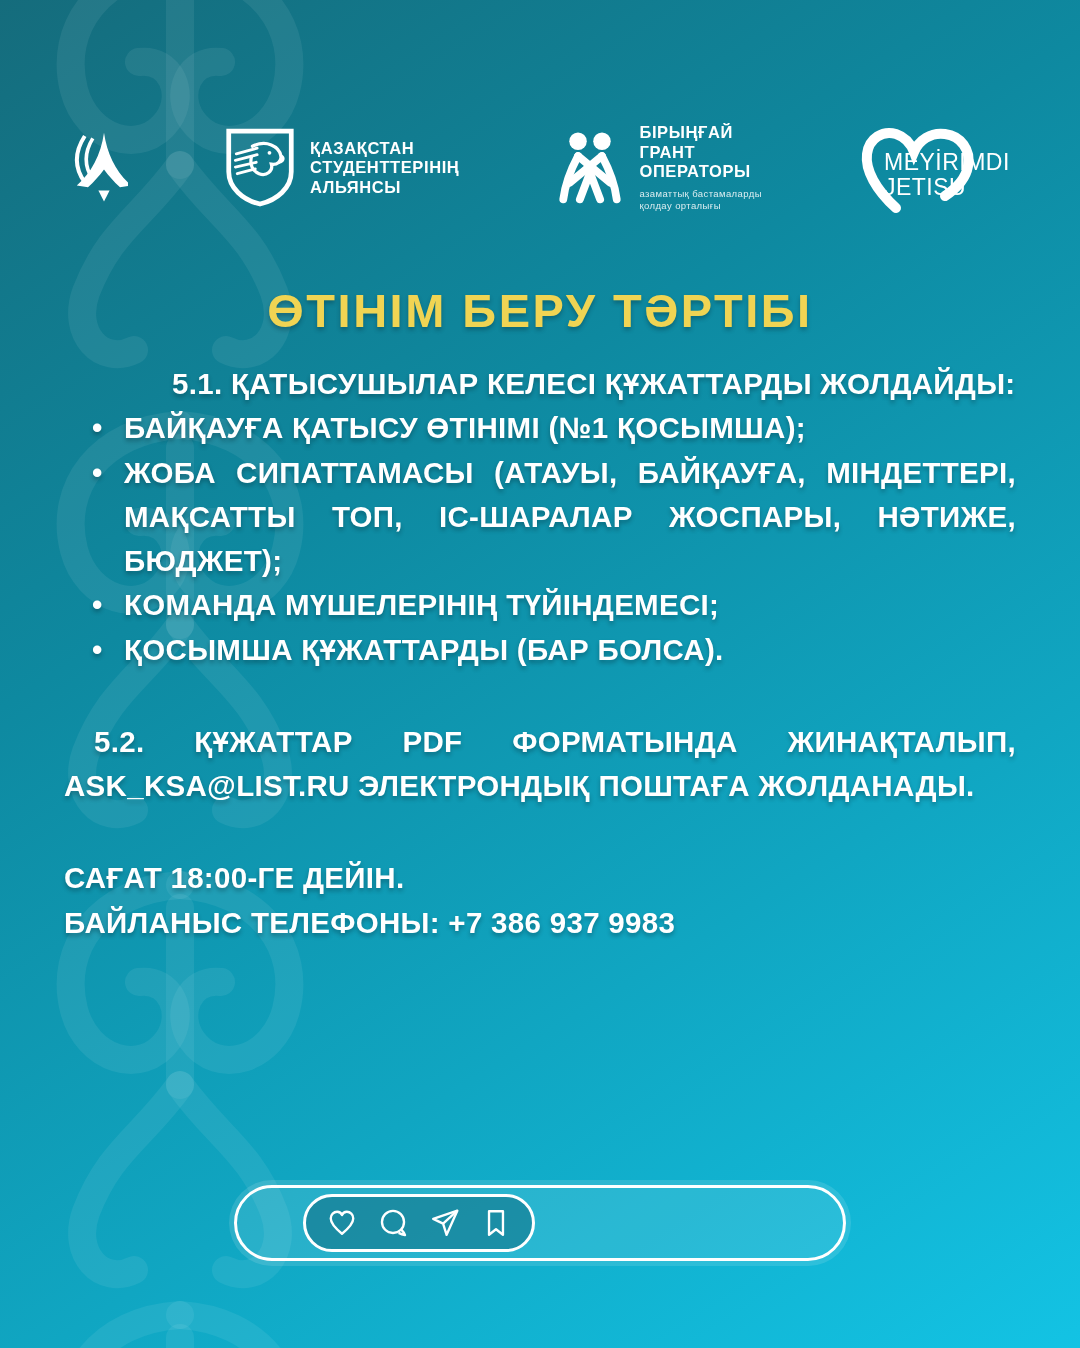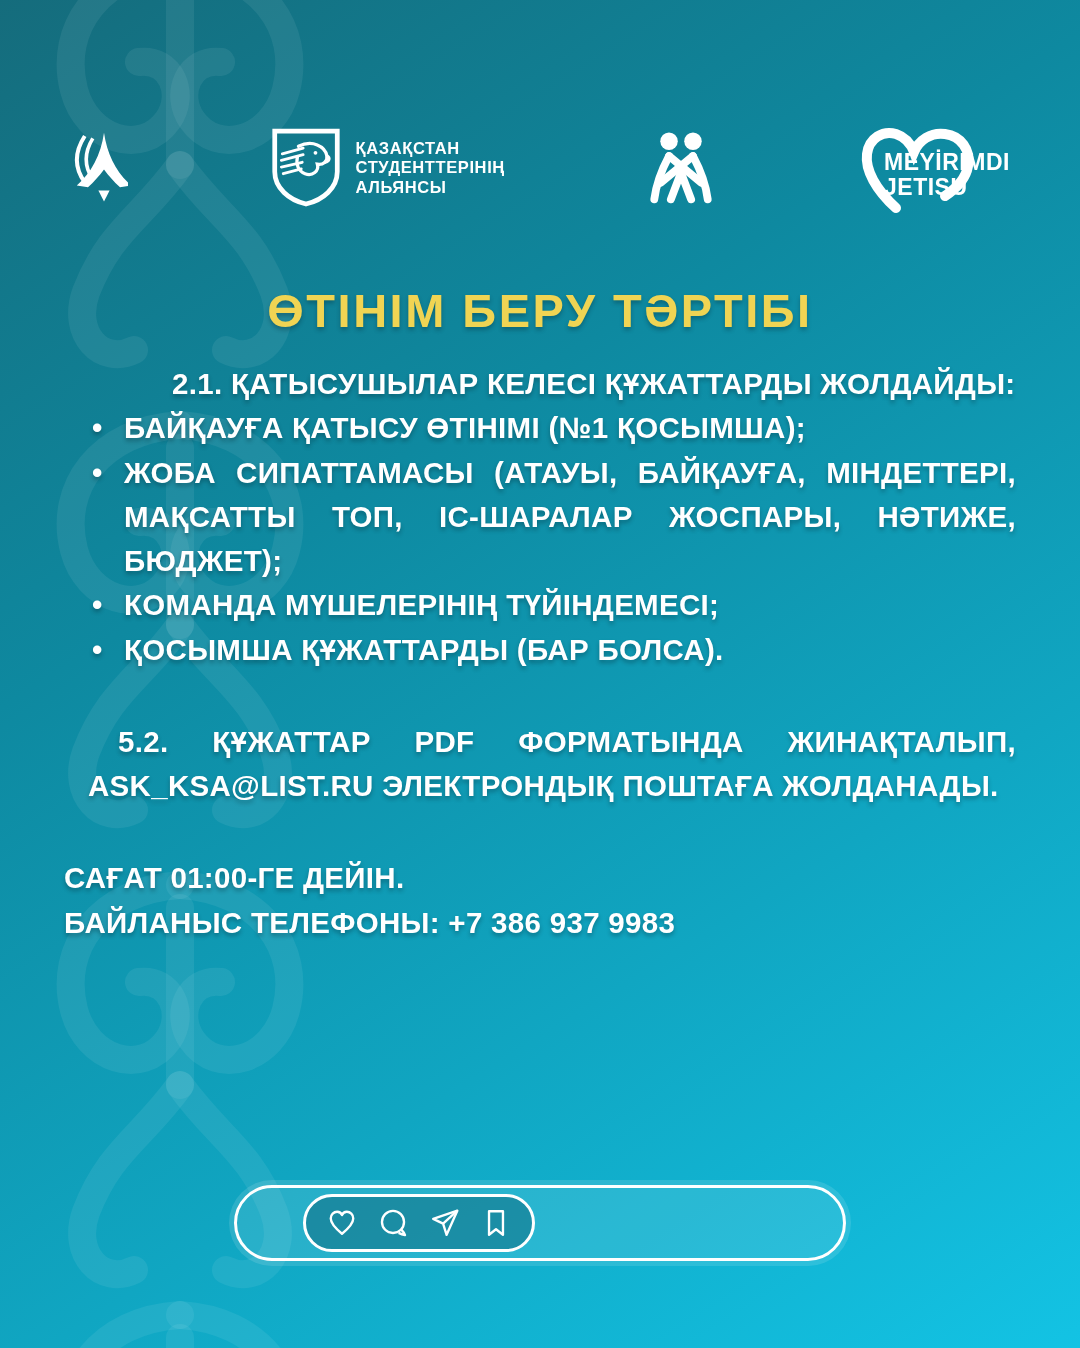--- a/index.html
+++ b/index.html
@@ -13,36 +13,36 @@
   
   .logo-row{position:absolute;top:118px;left:0;width:1080px;padding:0 64px;box-sizing:border-box;
     display:flex;justify-content:space-between;align-items:center;height:100px;}
   .logo{display:flex;align-items:center;gap:14px;}
   .logo-text{font-weight:700;line-height:1.16;letter-spacing:0.6px;text-transform:uppercase;}
   .logo1-text{font-family:"Liberation Serif",serif;font-size:24px;letter-spacing:2px;line-height:1.2;}
   .logo2-text,.logo3-text{font-size:16.5px;}
   .logo3-sub{font-size:9.5px;font-weight:400;letter-spacing:0.4px;opacity:0.85;margin-top:7px;line-height:1.3;text-transform:lowercase;}
   .logo4{position:relative;width:158px;height:96px;}
   .logo4 svg{position:absolute;left:0;top:0;}
-  .logo4-text{position:absolute;left:26px;top:30px;font-weight:700;font-size:23px;letter-spacing:0.5px;line-height:1.08;}
+  .logo4-text{position:absolute;left:26px;top:30px;font-weight:400;font-size:23px;letter-spacing:0.5px;line-height:1.08;}
   
   .title{
     position:absolute;top:252px;left:0;width:1080px;text-align:center;
     font-size:47px;font-weight:800;letter-spacing:2.5px;color:#f0d453;
     text-shadow:0 3px 4px rgba(0,25,35,0.30);
   }
   
   .content{
     position:absolute;top:362px;left:64px;width:952px;
     font-size:29.5px;font-weight:700;line-height:1.5;letter-spacing:0.3px;
     text-shadow:0 3px 4px rgba(0,25,35,0.32);
   }
   .para{margin:0;text-align:justify;}
   .indent-lg{text-indent:108px;}
-  .indent-sm{text-indent:30px;margin-left:24px;}
+  .indent-sm{text-indent:30px;}
   .indent-md{text-indent:40px;}
   .bullet-row{display:flex;}
   .bullet-marker{width:60px;padding-left:28px;box-sizing:border-box;flex:none;}
   .bullet-text{flex:1;text-align:justify;}
   .mt{margin-top:48px;}
   .left{text-align:left;}
   .s53-line1{text-indent:12px;}
   
   .footer-pill{
     position:absolute;top:1185px;left:50%;transform:translateX(-50%);
@@ -120,39 +120,50 @@
         <circle cx="51" cy="11" r="9.5" fill="#ffffff"></circle>
         <g stroke="#ffffff" stroke-width="8.5" stroke-linecap="round" fill="none">
           <path d="M25,27 C17,42 11,58 9,74"></path>
           <path d="M51,27 C59,42 65,58 67,74"></path>
           <path d="M25,27 L60,56"></path>
           <path d="M51,27 L16,56"></path>
           <path d="M38,45 L27,74"></path>
           <path d="M38,45 L49,74"></path>
         </g>
       </svg>
+      <div>
+        <div class="logo-text logo3-text">
+          <div>БІРЫҢҒАЙ</div>
+          <div>ГРАНТ</div>
+          <div>ОПЕРАТОРЫ</div>
+        </div>
+        <div class="logo3-sub">
+          <div>азаматтық бастамаларды</div>
+          <div>қолдау орталығы</div>
+        </div>
+      </div>
     </div>
 
     <div class="logo4">
       <svg width="158" height="96" viewBox="0 0 158 96">
         <path d="M38,88 C18,70 7,50 9,34 C11,18 25,10 38,14 C47,17 53,24 56,32 C61,20 73,12 87,14 C103,16 113,30 110,46 C108,58 99,68 87,76" fill="none" stroke="#ffffff" stroke-width="10" stroke-linecap="round"></path>
       </svg>
       <div class="logo4-text">
         <div>MEYİRIMDI</div>
         <div>JETISU</div>
       </div>
     </div>
 
   </header>
 
   <h1 class="title">ӨТІНІМ БЕРУ ТӘРТІБІ</h1>
 
   <main class="content">
 
-    <p class="para indent-lg">2.1. ҚАТЫСУШЫЛАР КЕЛЕСІ ҚҰЖАТТАРДЫ ЖОЛДАЙДЫ:</p>
+    <p class="para indent-lg">5.1. ҚАТЫСУШЫЛАР КЕЛЕСІ ҚҰЖАТТАРДЫ ЖОЛДАЙДЫ:</p>
 
     <div class="bullet-row">
       <span class="bullet-marker">•</span>
       <span class="bullet-text">БАЙҚАУҒА ҚАТЫСУ ӨТІНІМІ (№1 ҚОСЫМША);</span>
     </div>
     <div class="bullet-row">
       <span class="bullet-marker">•</span>
       <span class="bullet-text">ЖОБА СИПАТТАМАСЫ (АТАУЫ, БАЙҚАУҒА, МІНДЕТТЕРІ, МАҚСАТТЫ ТОП, ІС-ШАРАЛАР ЖОСПАРЫ, НӘТИЖЕ, БЮДЖЕТ);</span>
     </div>
     <div class="bullet-row">
@@ -161,21 +172,21 @@
     </div>
     <div class="bullet-row">
       <span class="bullet-marker">•</span>
       <span class="bullet-text">ҚОСЫМША ҚҰЖАТТАРДЫ (БАР БОЛСА).</span>
     </div>
 
     <p class="para indent-sm mt">5.2. ҚҰЖАТТАР PDF ФОРМАТЫНДА ЖИНАҚТАЛЫП, ASK_KSA@LIST.RU ЭЛЕКТРОНДЫҚ ПОШТАҒА ЖОЛДАНАДЫ.</p>
 
 
     <div class="mt">
-      <p class="para left">САҒАТ 01:00-ГЕ ДЕЙІН.</p>
+      <p class="para left">САҒАТ 18:00-ГЕ ДЕЙІН.</p>
       <p class="para left">БАЙЛАНЫС ТЕЛЕФОНЫ: +7 386 937 9983</p>
     </div>
 
   </main>
 
   <footer class="footer-pill">
     <div class="icon-pill">
       <svg width="30" height="30" viewBox="0 0 28 28">
         <path d="M14,24 C8.5,19.5 3.5,15 3.5,9.8 C3.5,6 6.3,3.5 9.5,3.5 C11.7,3.5 13.3,4.8 14,6.6 C14.7,4.8 16.3,3.5 18.5,3.5 C21.7,3.5 24.5,6 24.5,9.8 C24.5,15 19.5,19.5 14,24 Z" fill="none" stroke="#ffffff" stroke-width="2.2" stroke-linejoin="round"></path>
       </svg>

